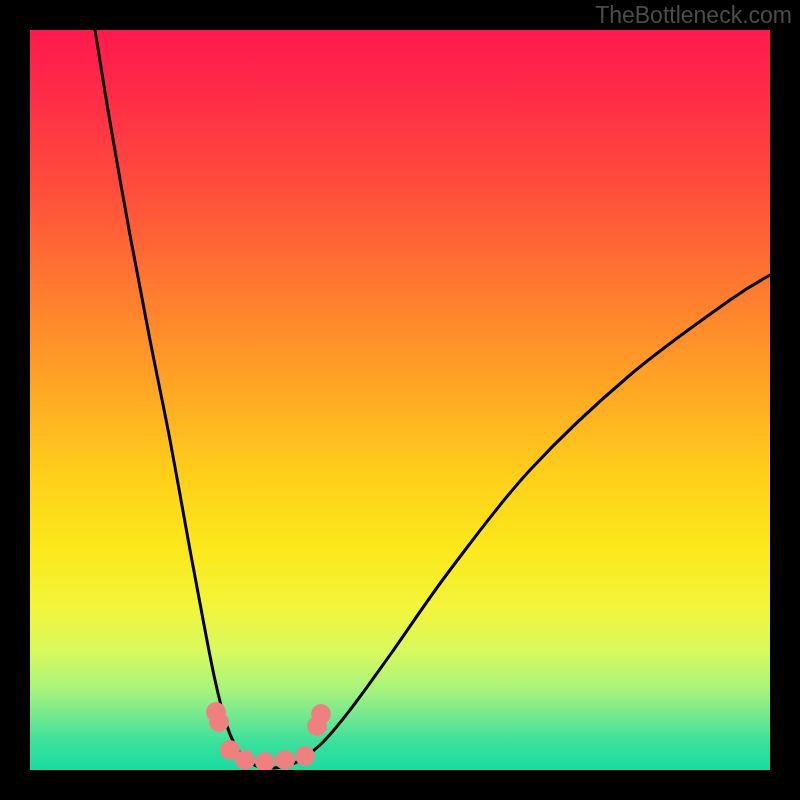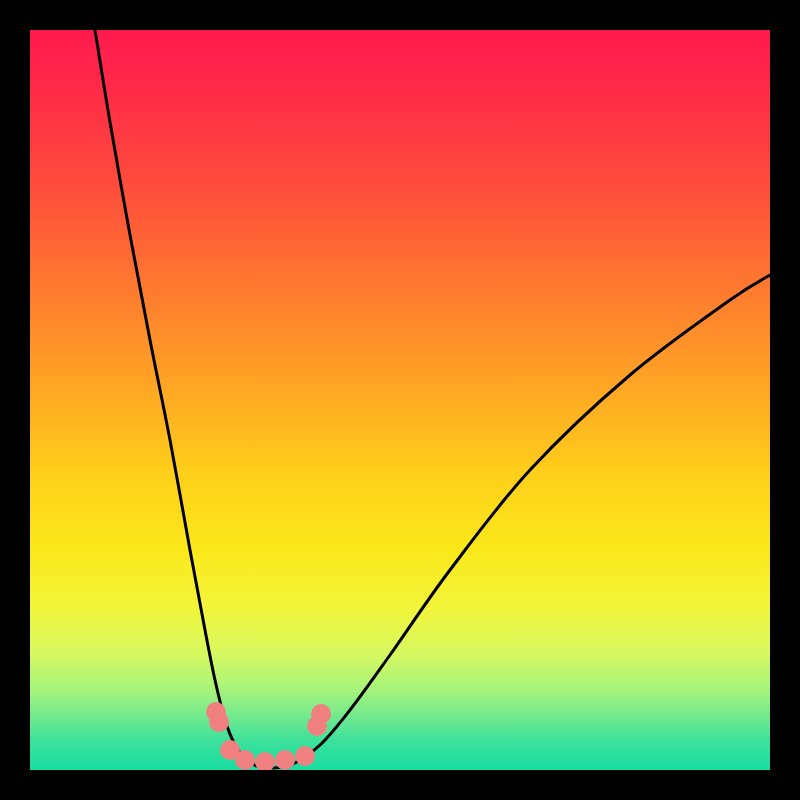--- a/index.html
+++ b/index.html
@@ -57,20 +57,21 @@
     left: 0;
     top: 0;
     width: 740px;
     height: 740px;
   }
 </style>
 </head>
 <body>
 
 <div class="frame">
+  <div class="watermark">TheBottleneck.com</div>
   <div class="plot">
     <svg class="curves" viewBox="0 0 740 740">
       <g id="curve-group">
           <path d="M 65 0 C 67.5 15.333333333333334, 74.16666666666667 57.833333333333336, 80 92 C 85.83333333333333 126.16666666666666, 93.33333333333333 168.66666666666666, 100 205 C 106.66666666666667 241.33333333333334, 113.33333333333333 275.8333333333333, 120 310 C 126.66666666666667 344.1666666666667, 133.33333333333334 375, 140 410 C 146.66666666666666 445, 154.16666666666666 488.3333333333333, 160 520 C 165.83333333333334 551.6666666666666, 170.83333333333334 578.3333333333334, 175 600 C 179.16666666666666 621.6666666666666, 181.66666666666666 635, 185 650 C 188.33333333333334 665, 191.66666666666666 679.1666666666666, 195 690 C 198.33333333333334 700.8333333333334, 201.66666666666666 708.6666666666666, 205 715 C 208.33333333333334 721.3333333333334, 210.83333333333334 724.3333333333334, 215 728 C 219.16666666666666 731.6666666666666, 222.5 735.8333333333334, 230 737 C 237.5 738.1666666666666, 250 738.6666666666666, 260 735 C 270 731.3333333333334, 280 724.1666666666666, 290 715 C 300 705.8333333333334, 308.3333333333333 695, 320 680 C 331.6666666666667 665, 343.3333333333333 648.3333333333334, 360 625 C 376.6666666666667 601.6666666666666, 396.6666666666667 570.8333333333334, 420 540 C 443.3333333333333 509.1666666666667, 470 472.5, 500 440 C 530 407.5, 566.6666666666666 373.3333333333333, 600 345 C 633.3333333333334 316.6666666666667, 676.6666666666666 286.6666666666667, 700 270 C 723.3333333333334 253.33333333333334, 733.3333333333334 249.16666666666666, 740 245" fill="none" stroke="#000000" stroke-width="3" stroke-linecap="round"></path>
         </g>
       <g id="marker-group">
           <circle cx="186" cy="682" r="10" fill="#f08080"></circle>
           <circle cx="189" cy="692" r="10" fill="#f08080"></circle>
           <circle cx="200" cy="720" r="10" fill="#f08080"></circle>
           <circle cx="215" cy="730" r="10" fill="#f08080"></circle>

